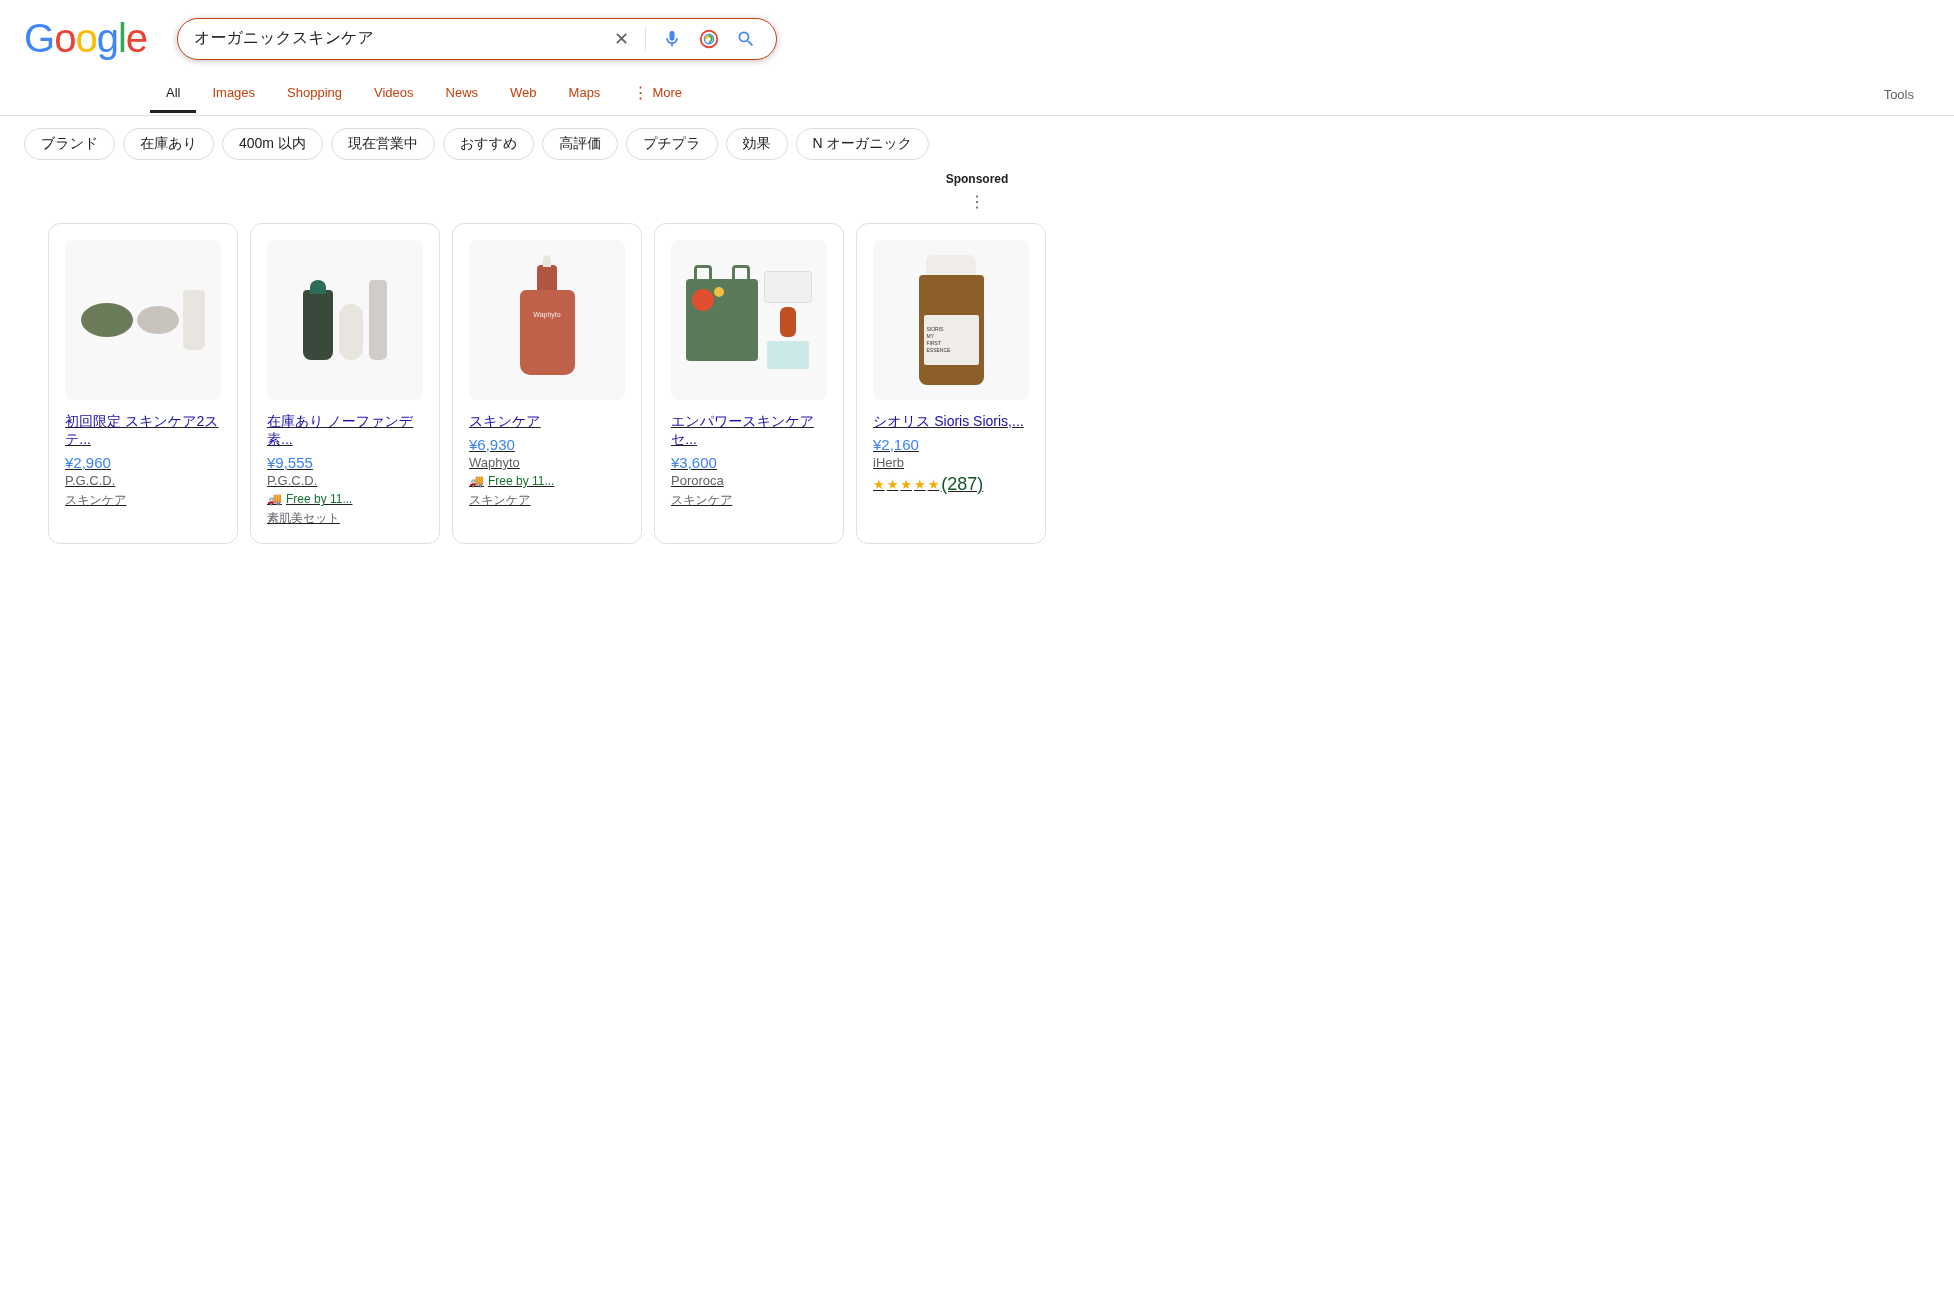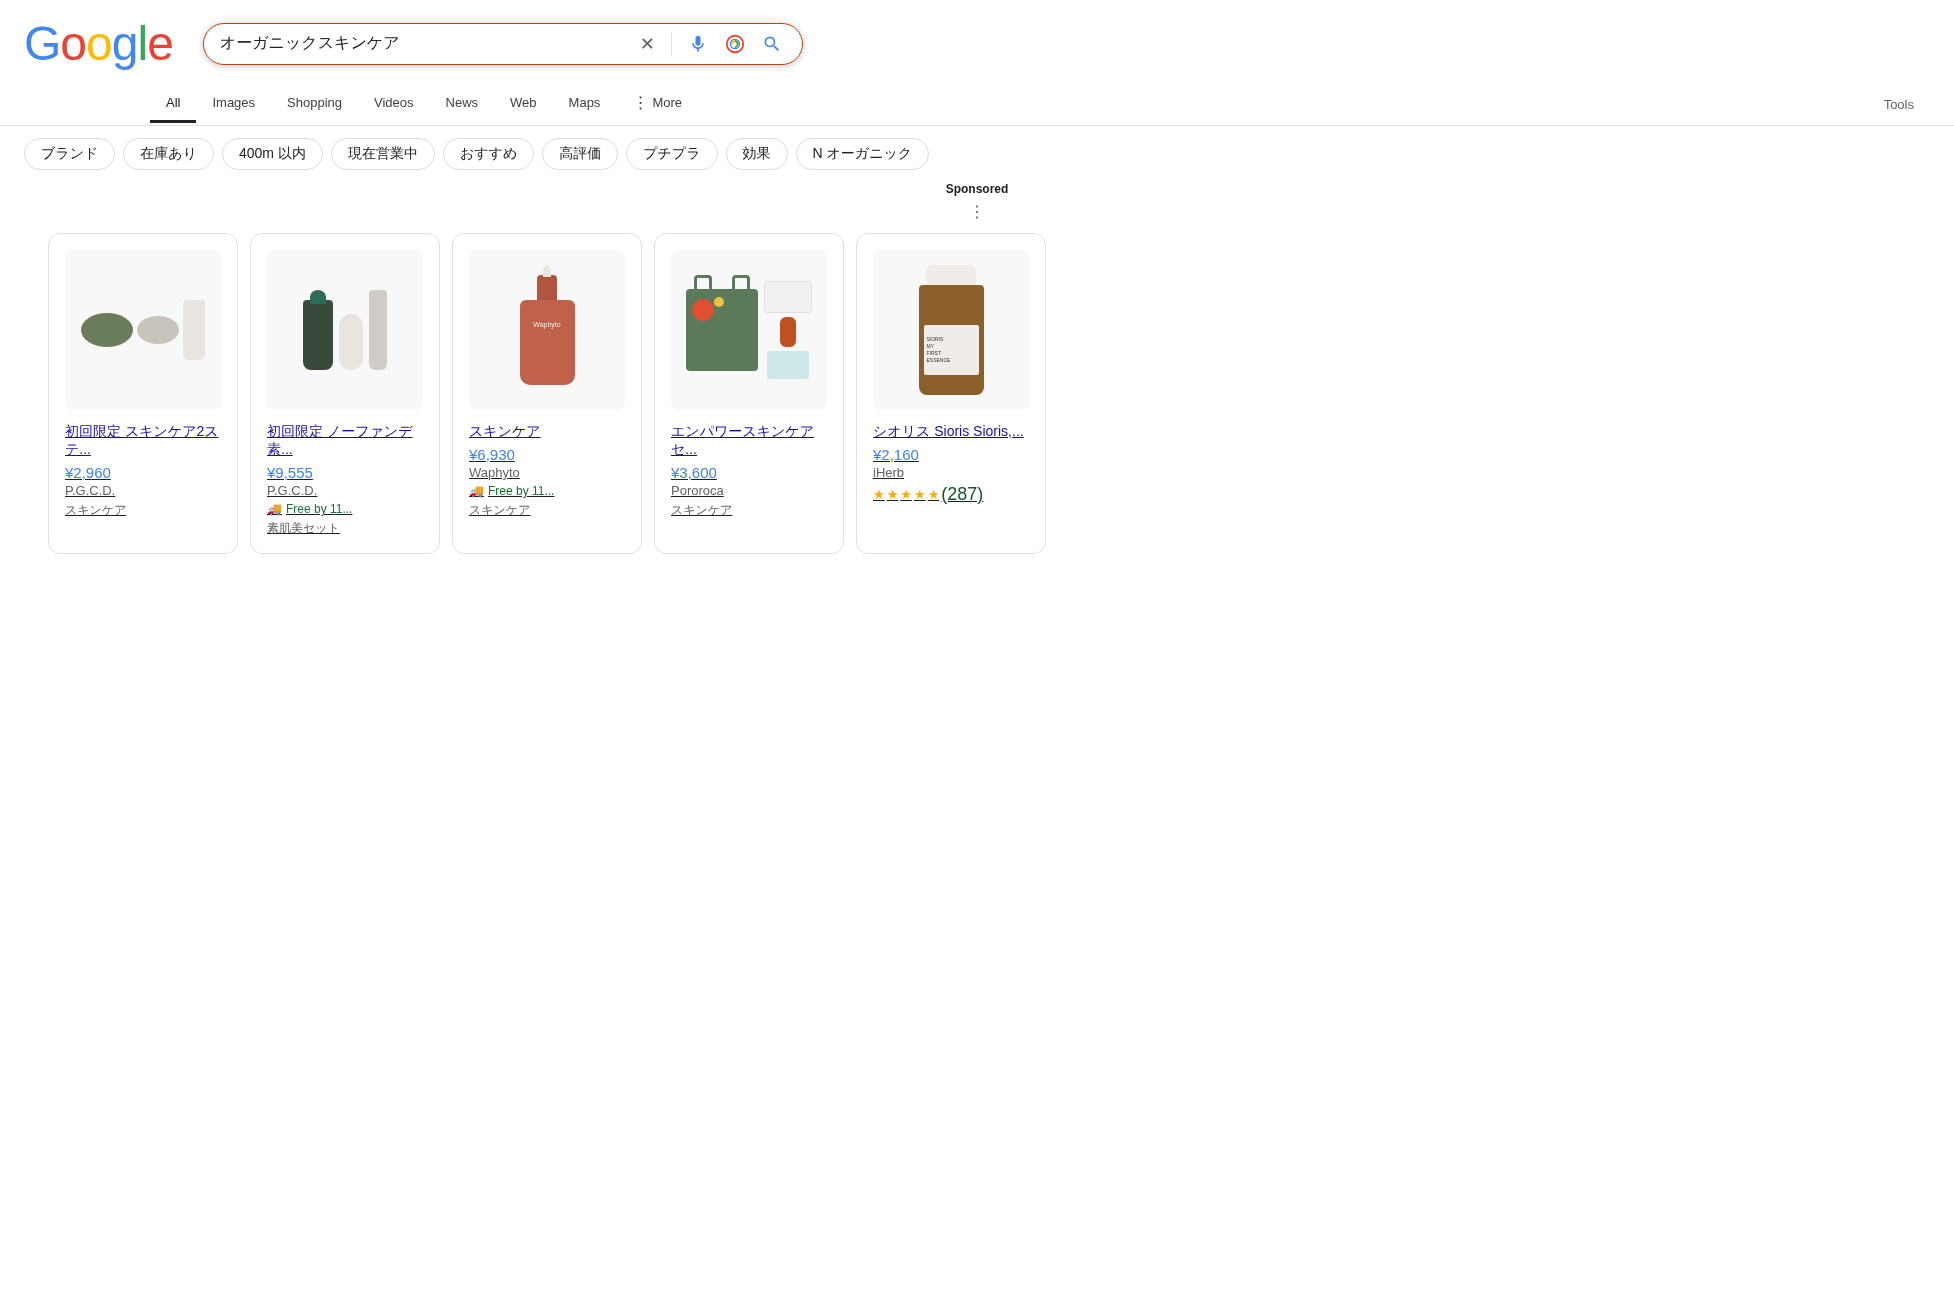--- a/index.html
+++ b/index.html
@@ -1,21 +1,21 @@
 <!DOCTYPE html>
 <html><head>
   <meta charset="utf-8">
   <style>
     * { box-sizing: border-box; margin: 0; padding: 0; }
     body { font-family: arial, sans-serif; background: #fff; color: #202124; font-size: 14px; }
 
     
     .header { display: flex; align-items: center; padding: 16px 24px 0 24px; gap: 20px; }
     .google-logo { display: flex; align-items: center; margin-right: 10px; }
-    .logo-text { font-size: 48px; font-weight: 400; letter-spacing: -1px; }
+    .logo-text { font-size: 40px; font-weight: 400; letter-spacing: -1px; }
     .logo-g { color: #4285F4; }
     .logo-o1 { color: #EA4335; }
     .logo-o2 { color: #FBBC05; }
     .logo-g2 { color: #4285F4; }
     .logo-l { color: #34A853; }
     .logo-e { color: #EA4335; }
 
     .search-bar {
       display: flex; align-items: center;
       border: 1px solid #c2410c; border-radius: 24px;
@@ -26,21 +26,21 @@
     .search-input {
       flex: 1; border: none; outline: none;
       font-size: 16px; color: #202124;
       background: transparent;
     }
     .search-divider { width: 1px; height: 24px; background: #dfe1e5; margin: 0 4px; }
     .search-icon-btn { background: none; border: none; cursor: pointer; display: flex; align-items: center; padding: 0 4px; }
 
     
     .nav-tabs { display: flex; align-items: center; padding: 8px 24px 0 150px; gap: 0; border-bottom: 1px solid #e0e0e0; margin-top: 4px; }
-    .nav-tab { padding: 10px 16px; font-size: 13px; color: #404040; cursor: pointer; border-bottom: 3px solid transparent; text-decoration: none; white-space: nowrap; }
+    .nav-tab { padding: 10px 16px; font-size: 13px; color: #c2410c; cursor: pointer; border-bottom: 3px solid transparent; text-decoration: none; white-space: nowrap; }
     .nav-tab.active { color: #202124; border-bottom: 3px solid #202124; font-weight: 500; }
     .tools-tab { margin-left: auto; padding: 10px 16px; font-size: 13px; color: #5f6368; cursor: pointer; }
     .more-tab { display: flex; align-items: center; gap: 4px; }
     .dots-icon { font-size: 16px; }
 
     
     .filter-chips { display: flex; align-items: flex-start; padding: 12px 24px; gap: 8px; flex-wrap: wrap; }
     .chip {
       border: 1px solid #dadce0; border-radius: 20px;
       padding: 6px 16px; font-size: 14px; color: #202124;
@@ -200,21 +200,21 @@
     </div>
 
     <div class="product-card">
       <div class="product-image-area">
         <div class="img-p2">
           <div class="bottle-dark"></div>
           <div class="bottle-white"></div>
           <div class="bottle-tall"></div>
         </div>
       </div>
-      <div class="product-title">初回限定 ノーファンデ素...</div>
+      <div class="product-title">在庫あり ノーファンデ素...</div>
       <div class="product-price">¥9,555</div>
       <div class="product-seller">P.G.C.D.</div>
       <div class="product-delivery">
         <span class="truck-icon">🚚</span>
         <span>Free by 11...</span>
       </div>
       <div class="product-category">素肌美セット</div>
     </div>
 
     <div class="product-card">

